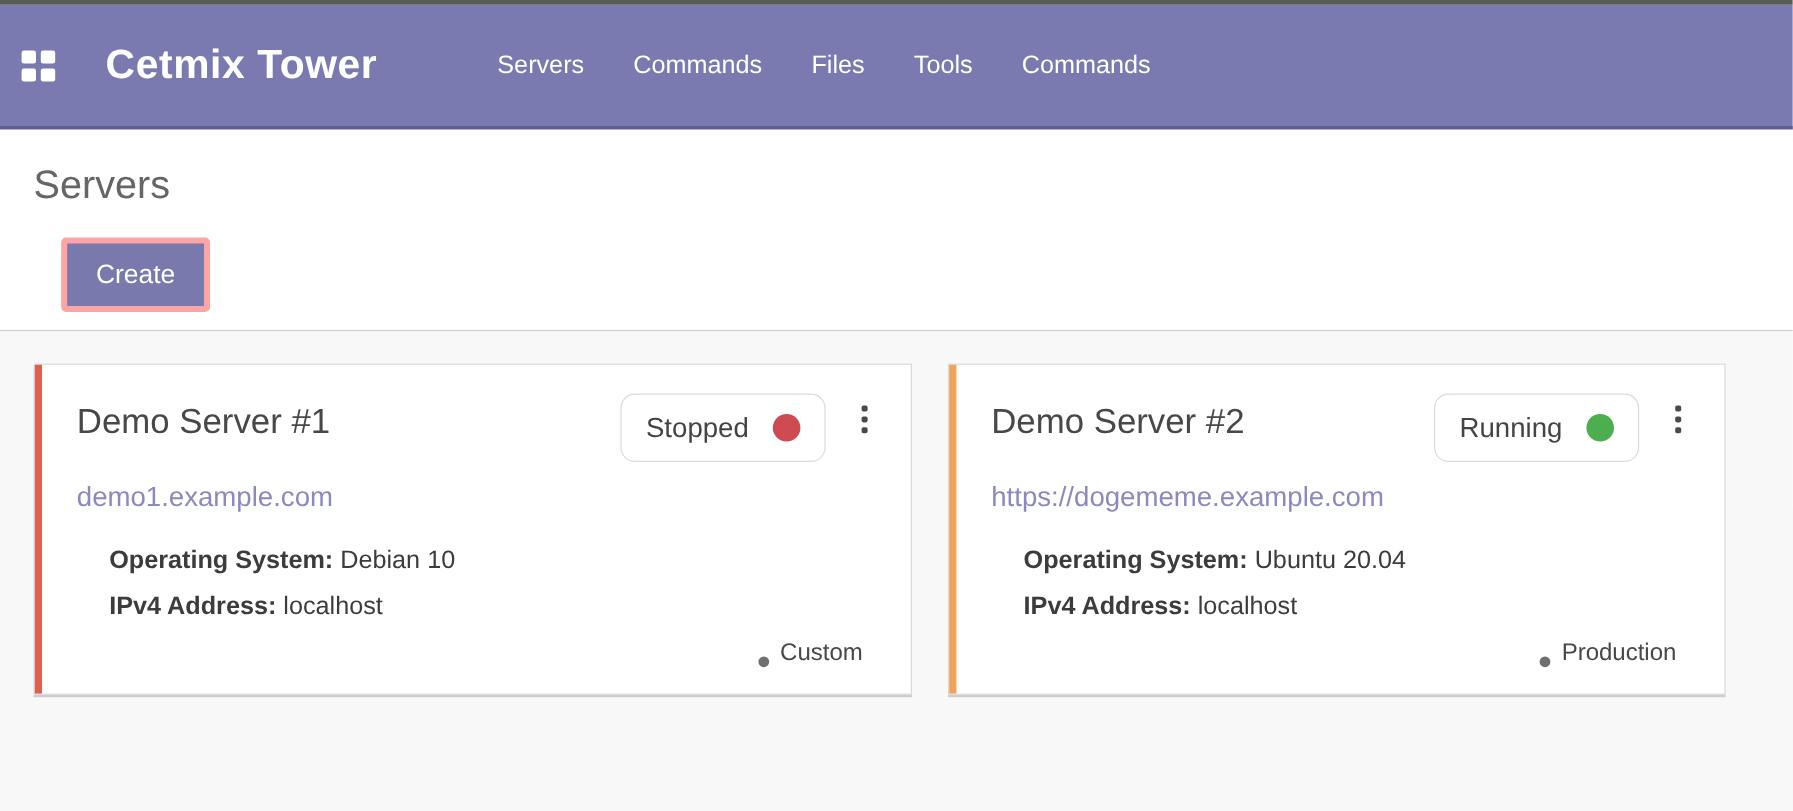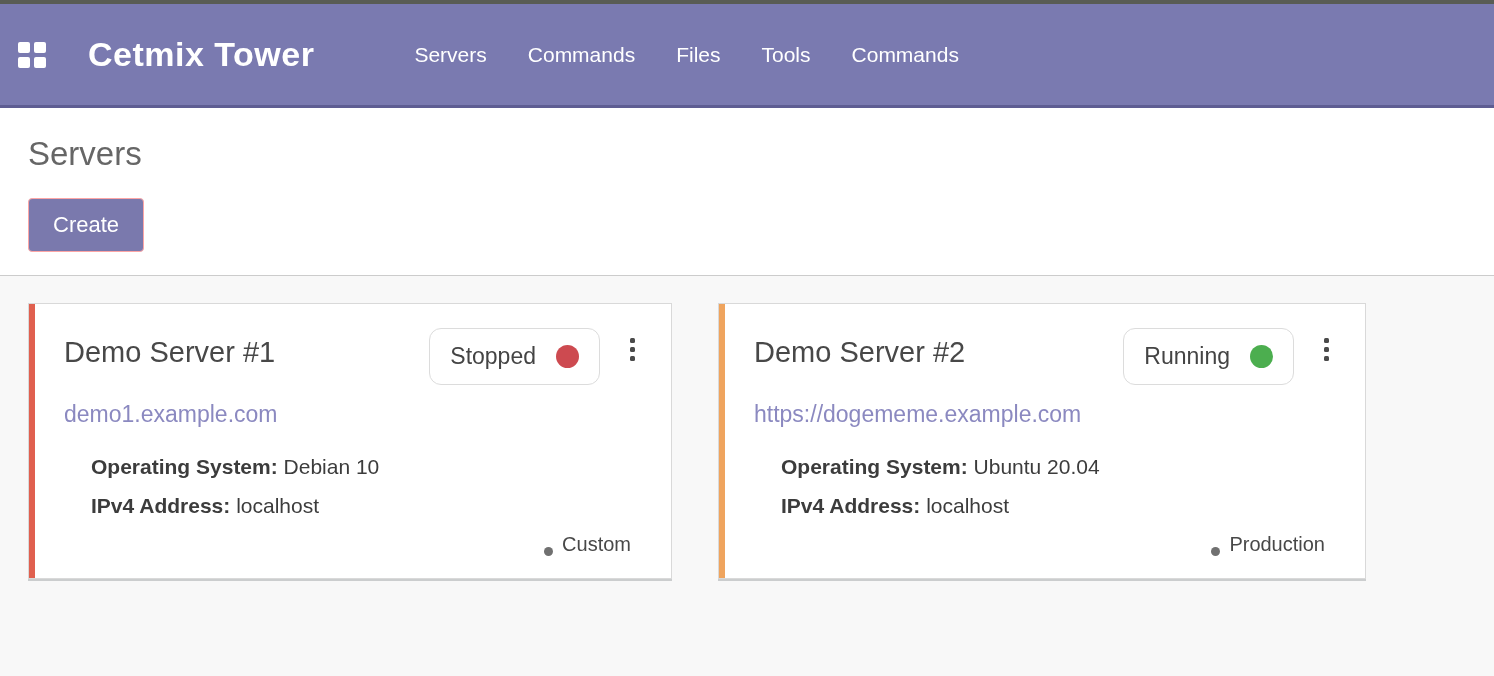--- a/index.html
+++ b/index.html
@@ -56,48 +56,49 @@
   .page-title {
     font-size: 33px;
     font-weight: normal;
     color: #666666;
   }
   .create-btn {
     margin-top: 25px;
     display: inline-block;
     background: #7a79ad;
     color: #fff;
-    border: 1px solid #fca5a5;
+    border: 5px solid #fca5a5;
     border-radius: 4px;
     font-size: 22px;
     font-family: inherit;
     padding: 13px 24px;
     cursor: pointer;
+    margin-left: 23px;
   }
 
   
   .kanban-area {
     background: #f8f8f8;
     height: 412px;
     padding: 27px 0 0 28px;
     display: flex;
     gap: 30px;
     align-items: flex-start;
   }
   .kanban-card {
     position: relative;
-    width: 644px;
+    width: 732px;
     height: 276px;
     background: #ffffff;
     border: 1px solid #d9d9d9;
     box-shadow: 0 2px 0 rgba(120,125,130,0.35);
     padding: 24px 32px 0 35px;
     cursor: pointer;
   }
-  .kanban-card.second { width: 648px; margin-left: 16px; }
+  .kanban-card.second { width: 648px; }
   .card-stripe {
     position: absolute;
     left: 0; top: 0; bottom: 0;
     width: 6px;
   }
   .card-head {
     display: flex;
     align-items: flex-start;
   }
   .server-name {

